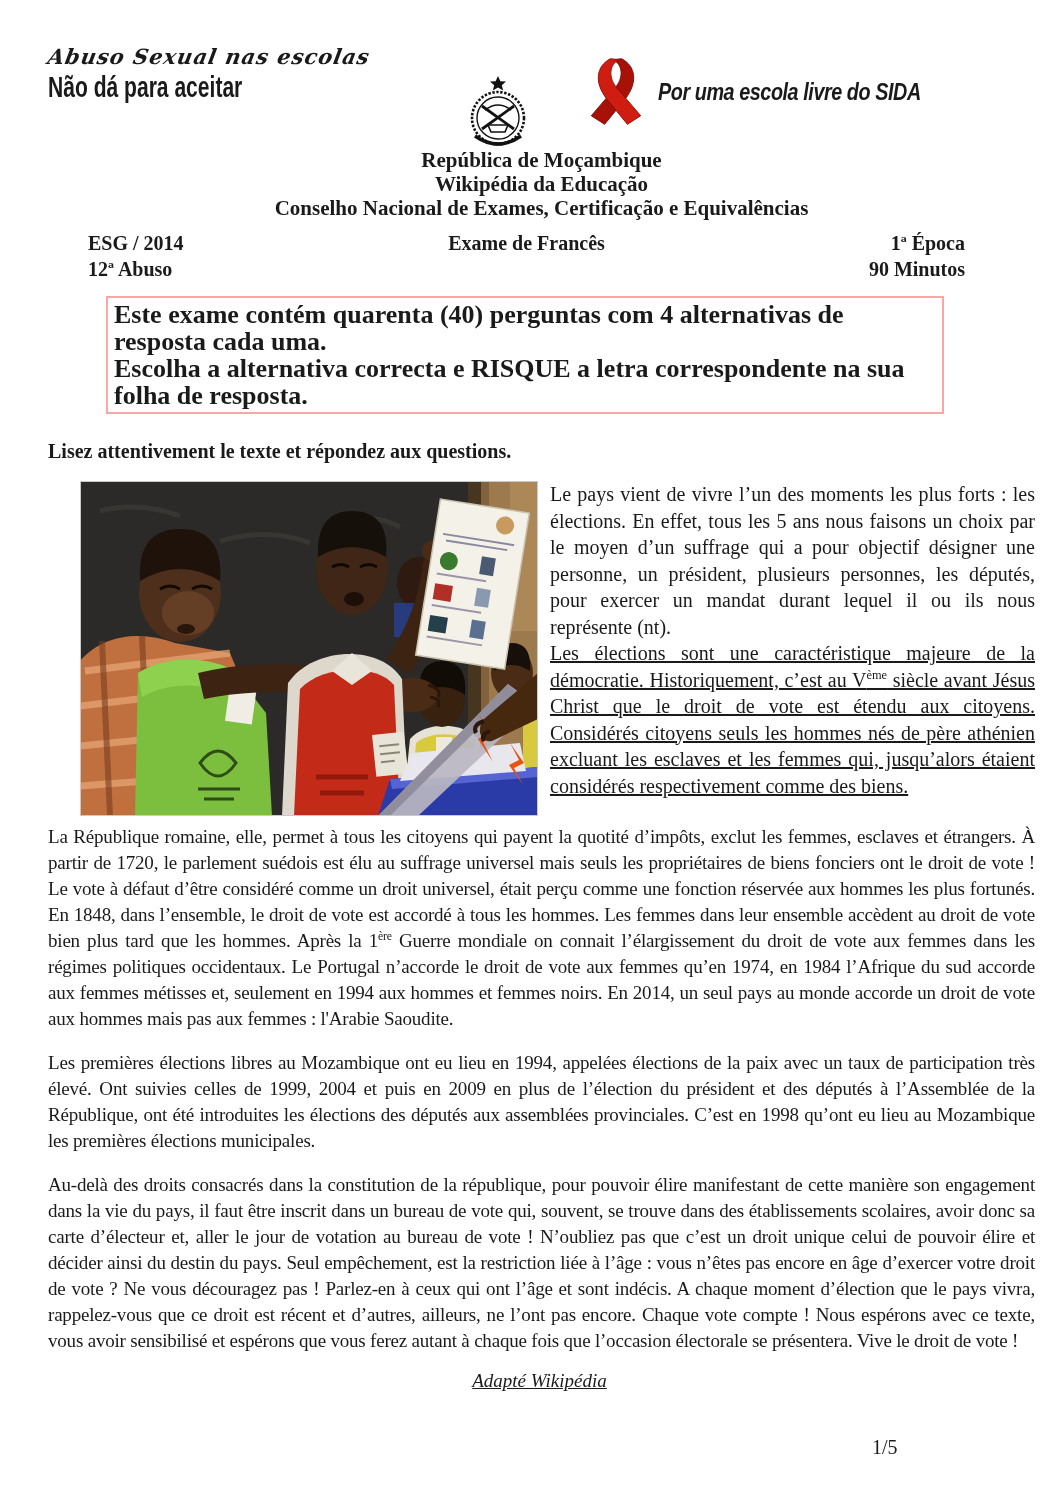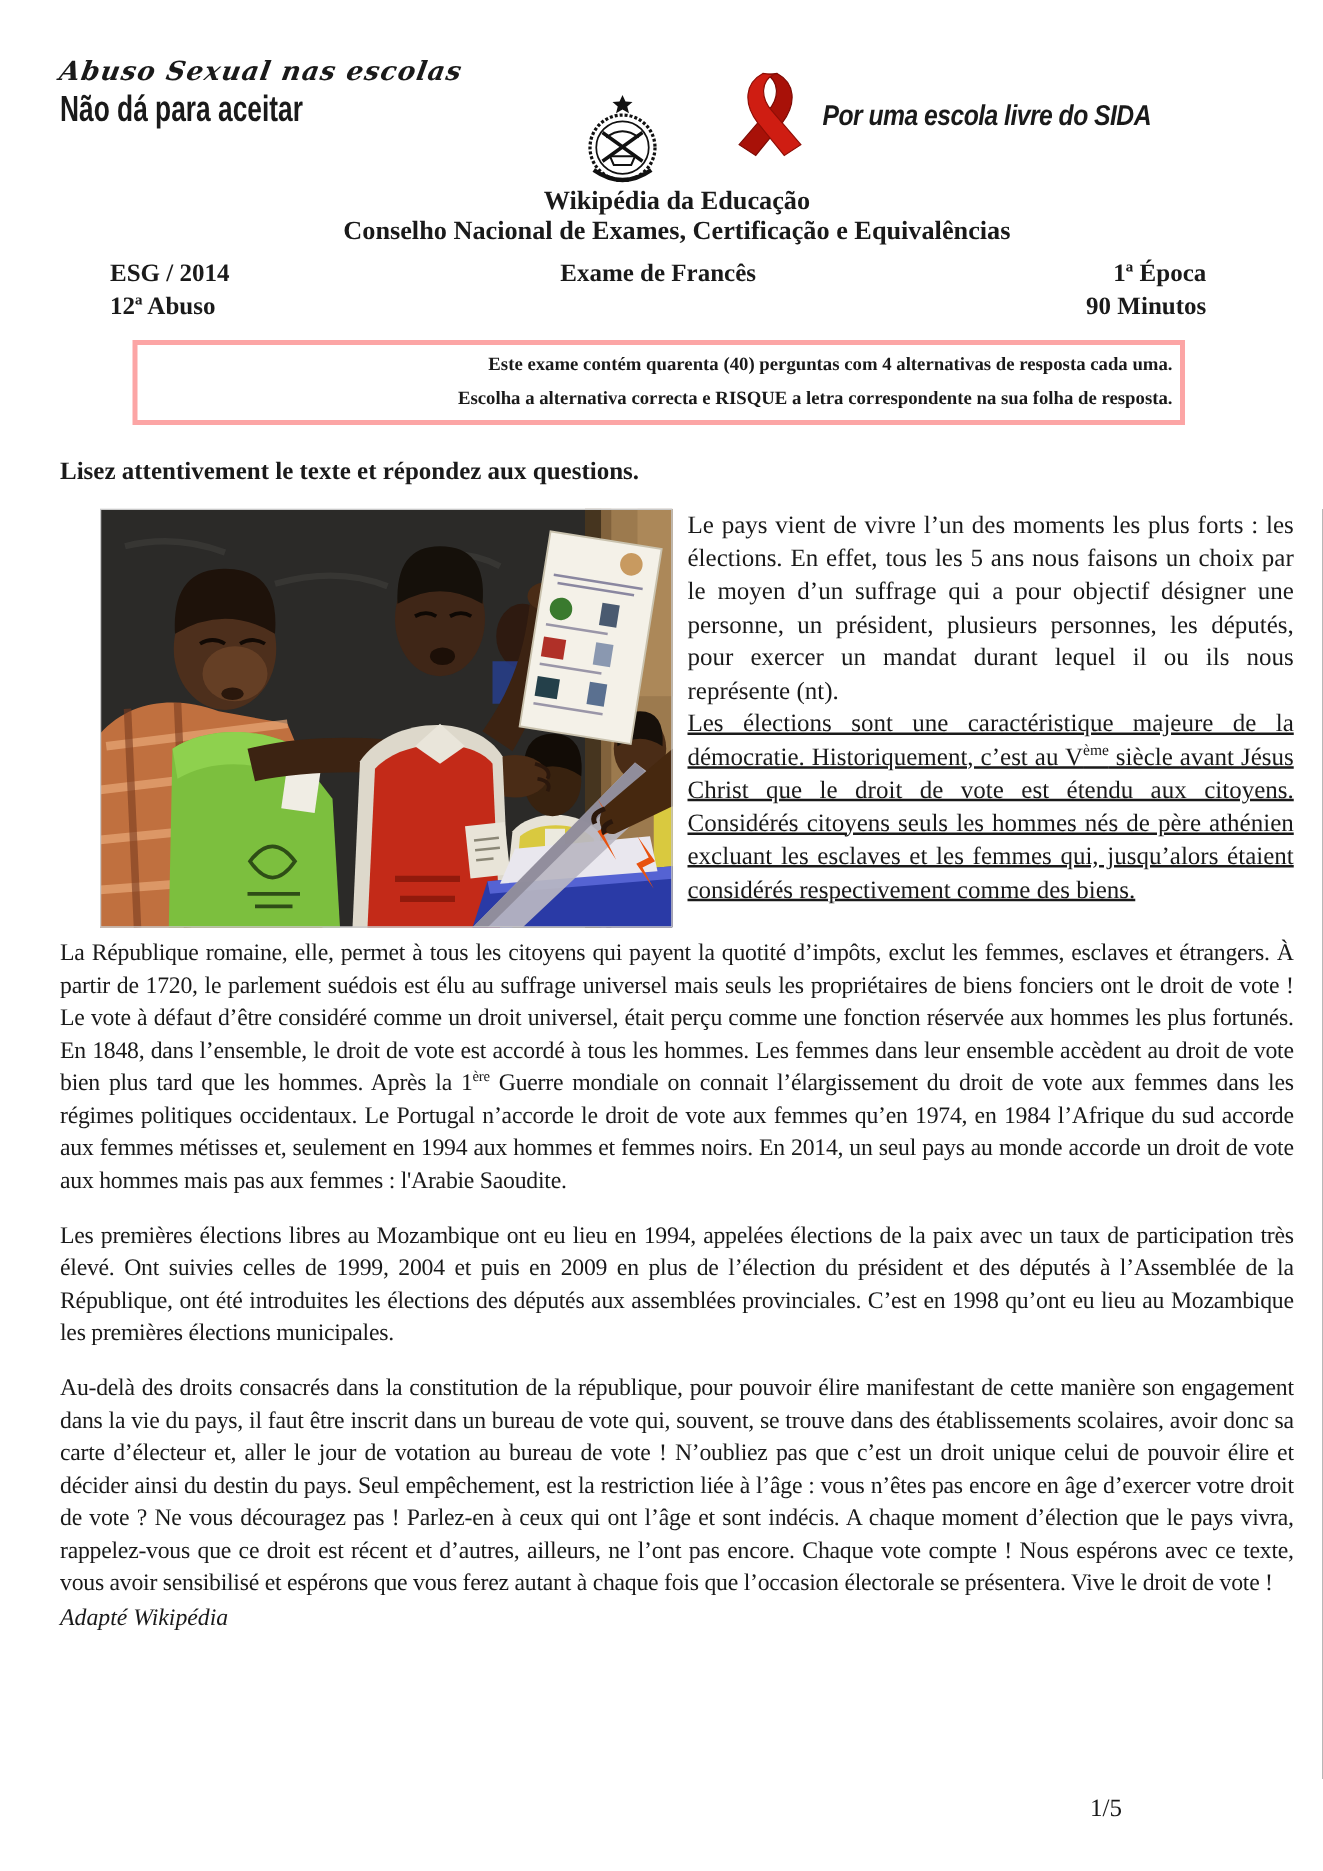--- a/index.html
+++ b/index.html
@@ -21,35 +21,35 @@
     margin-left:4px;white-space:nowrap;letter-spacing:-0.5px;}
   
   .header-center{text-align:center;font-weight:bold;font-size:21px;line-height:24px;margin-top:2px;}
   .header-center div{margin:0;}
   
   .exam-grid{display:flex;font-weight:bold;font-size:20px;line-height:26px;margin-top:10px;}
   .exam-left{width:300px;padding-left:40px;}
   .exam-center{flex:1;text-align:center;}
   .exam-right{width:300px;text-align:right;padding-right:70px;}
   
-  .notice-box{border:4px solid #fca5a5;width:822px;margin:14px 0 0 58px;padding:3px 6px;
-    text-align:right;font-weight:bold;font-size:15px;line-height:27px;}
+  .notice-box{border:2px solid #fca5a5;width:822px;margin:14px 0 0 58px;padding:3px 6px;
+    text-align:left;font-weight:bold;font-size:26px;line-height:27px;}
   
   .instruction{font-weight:bold;font-size:20px;margin-top:26px;}
   .photo-row{display:flex;align-items:flex-start;margin-top:18px;}
   .photo{width:458px;height:335px;margin-left:32px;flex:none;}
   .col{flex:1;margin-left:12px;}
   .col p{margin:0;text-align:justify;font-size:20px;line-height:26.5px;}
   .col p + p{text-decoration:underline;}
   .wide p{margin:0;text-align:justify;font-size:19px;line-height:26px;letter-spacing:-0.2px;}
   .p3{margin-top:8px !important;}
   .p4{margin-top:18px !important;}
   .p5{margin-top:18px !important;}
   sup{font-size:0.62em;line-height:0;}
-  .credit{text-align:left;font-style:italic;font-size:19px;margin-top:4px;padding-right:4px;}
+  .credit{text-align:center;font-style:italic;font-size:19px;margin-top:16px;padding-right:4px;text-decoration:underline;}
   .page-num{position:absolute;left:872px;top:1436px;font-size:20px;}
 </style>
 </head>
 <body>
 
 <div class="page">
   <div class="content">
 
     <div class="top-row">
       <div class="slogan-block">
@@ -71,20 +71,21 @@
       <div class="aids-block">
         <svg width="76" height="76" viewBox="0 0 80 80">
           <path d="M46,5 C61,13 63,30 50,47 L28,74 L14,65 L38,37 C49,25 47,11 37,6 Z" stroke="#7d0b05" stroke-width="1" fill="#a81108"></path>
           <path d="M34,5 C19,13 17,30 30,47 L52,74 L66,65 L42,37 C31,25 33,11 43,6 Z" stroke="#8f0e06" stroke-width="1" fill="#cf1d12"></path>
         </svg>
         <span class="aids-text">Por uma escola livre do SIDA</span>
       </div>
     </div>
 
     <div class="header-center">
+      <div>República de Moçambique</div>
       <div>Wikipédia da Educação</div>
       <div>Conselho Nacional de Exames, Certificação e Equivalências</div>
     </div>
 
     <div class="exam-grid">
       <div class="exam-left">
         <div>ESG / 2014</div>
         <div>12ª Abuso</div>
       </div>
       <div class="exam-center">Exame de Francês</div>

